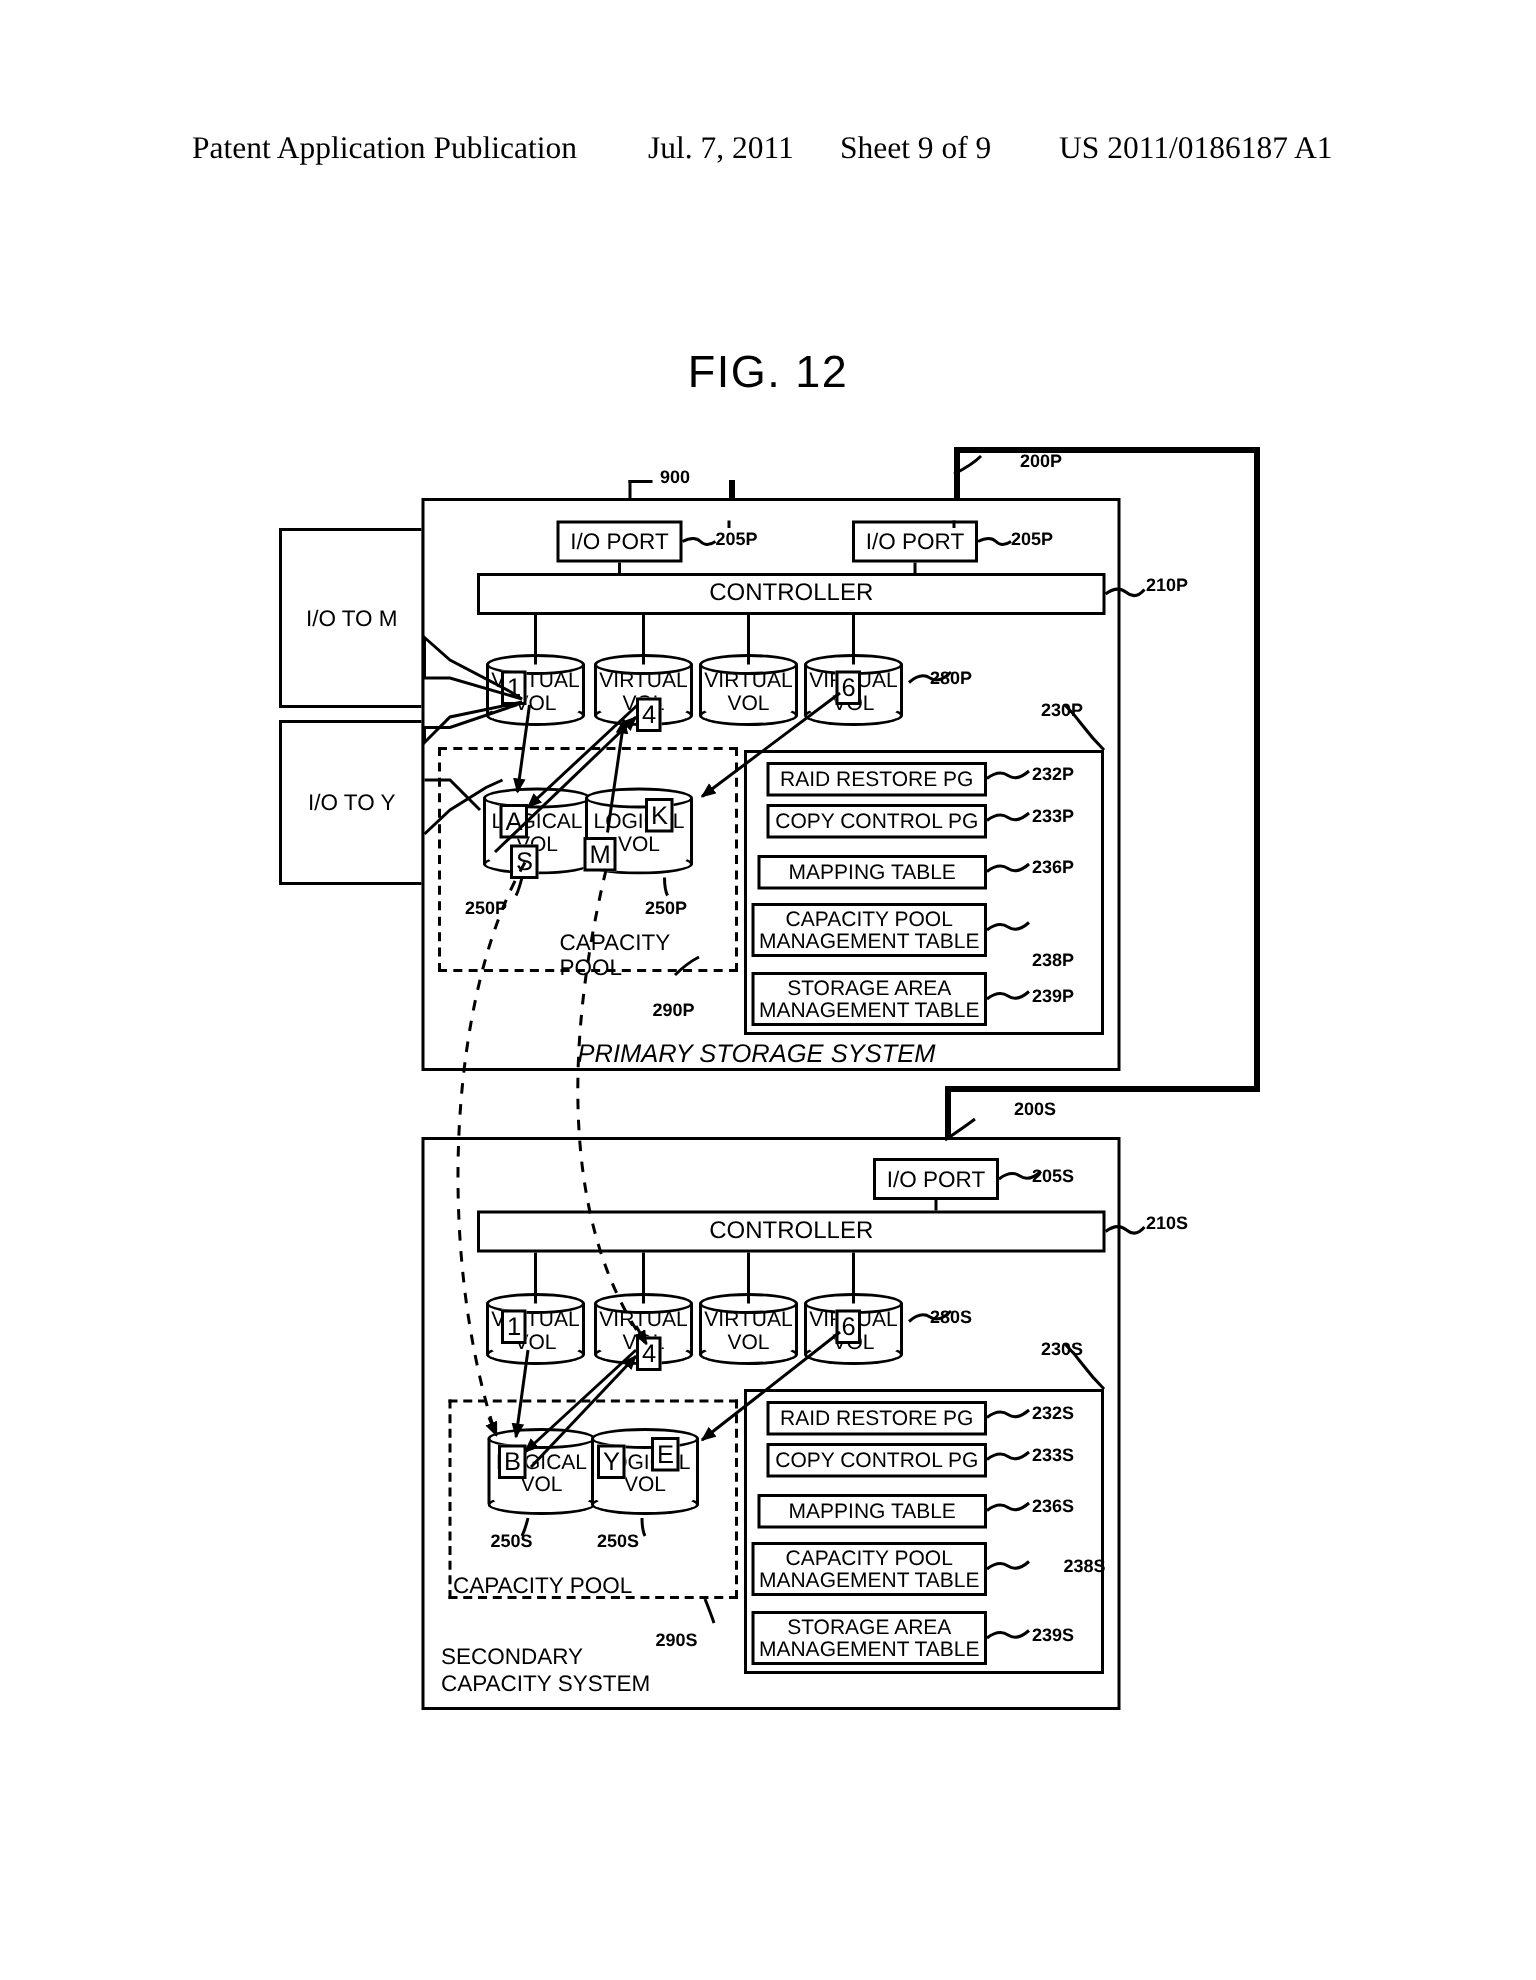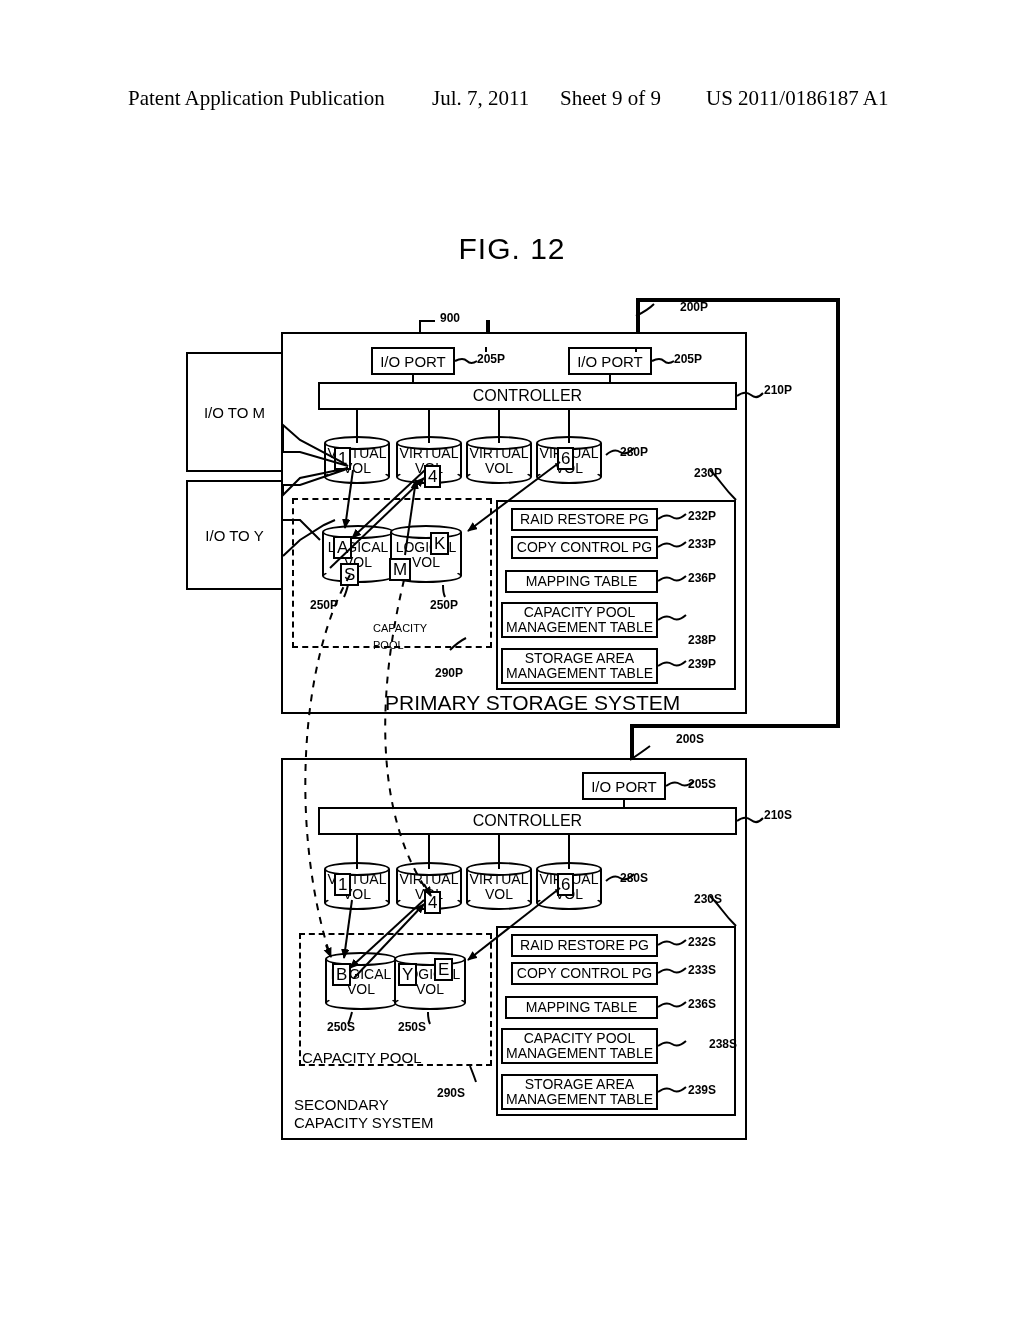--- a/index.html
+++ b/index.html
@@ -84,21 +84,21 @@
 
 <div class="box ctr" style="left:186px;top:352px;width:97px;height:120px;font-size:15px;">
   <span>I/O TO M</span>
 </div>
 <div class="box ctr" style="left:186px;top:480px;width:97px;height:110px;font-size:15px;">
   <span>I/O TO Y</span>
 </div>
 
 <div class="box" style="left:281px;top:332px;width:466px;height:382px;"></div>
 <div class="ref" style="left:680px;top:300px;">200P</div>
-<div class="lbl" style="left:385px;top:695px;font-size:21px;">PRIMARY STORAGE SYSTEM</div>
+<div class="lbl" style="left:385px;top:695px;font-size:17px;font-style:italic;">PRIMARY STORAGE SYSTEM</div>
 
 <div class="portbox" style="left:371px;top:347px;width:84px;height:28px;">
   <span>I/O PORT</span>
 </div>
 <div class="ref" style="left:477px;top:352px;">205P</div>
 <div class="portbox" style="left:568px;top:347px;width:84px;height:28px;">
   <span>I/O PORT</span>
 </div>
 <div class="ref" style="left:674px;top:352px;">205P</div>
 
@@ -147,21 +147,21 @@
     <span>VIRTUAL</span><br>
     <span>VOL</span>
   </div>
 </div>
 <div class="tag" style="left:557px;top:447px;">6</div>
 
 <div class="ref" style="left:620px;top:445px;">280P</div>
 <div class="ref" style="left:694px;top:466px;">230P</div>
 
 <div class="dash" style="left:292px;top:498px;width:200px;height:150px;"></div>
-<div class="lbl" style="left:373px;top:620px;font-size:11px;line-height:17px;">
+<div class="lbl" style="left:373px;top:620px;font-size:15px;line-height:17px;">
   <span>CAPACITY</span><br>
   <span>POOL</span>
 </div>
 <div class="ref" style="left:435px;top:666px;">290P</div>
 
 <div class="cyl" style="left:322px;top:525px;width:72px;height:58px;">
   <div class="body"></div>
   <div class="bot"></div>
   <div class="top"></div>
   <div class="txt">

